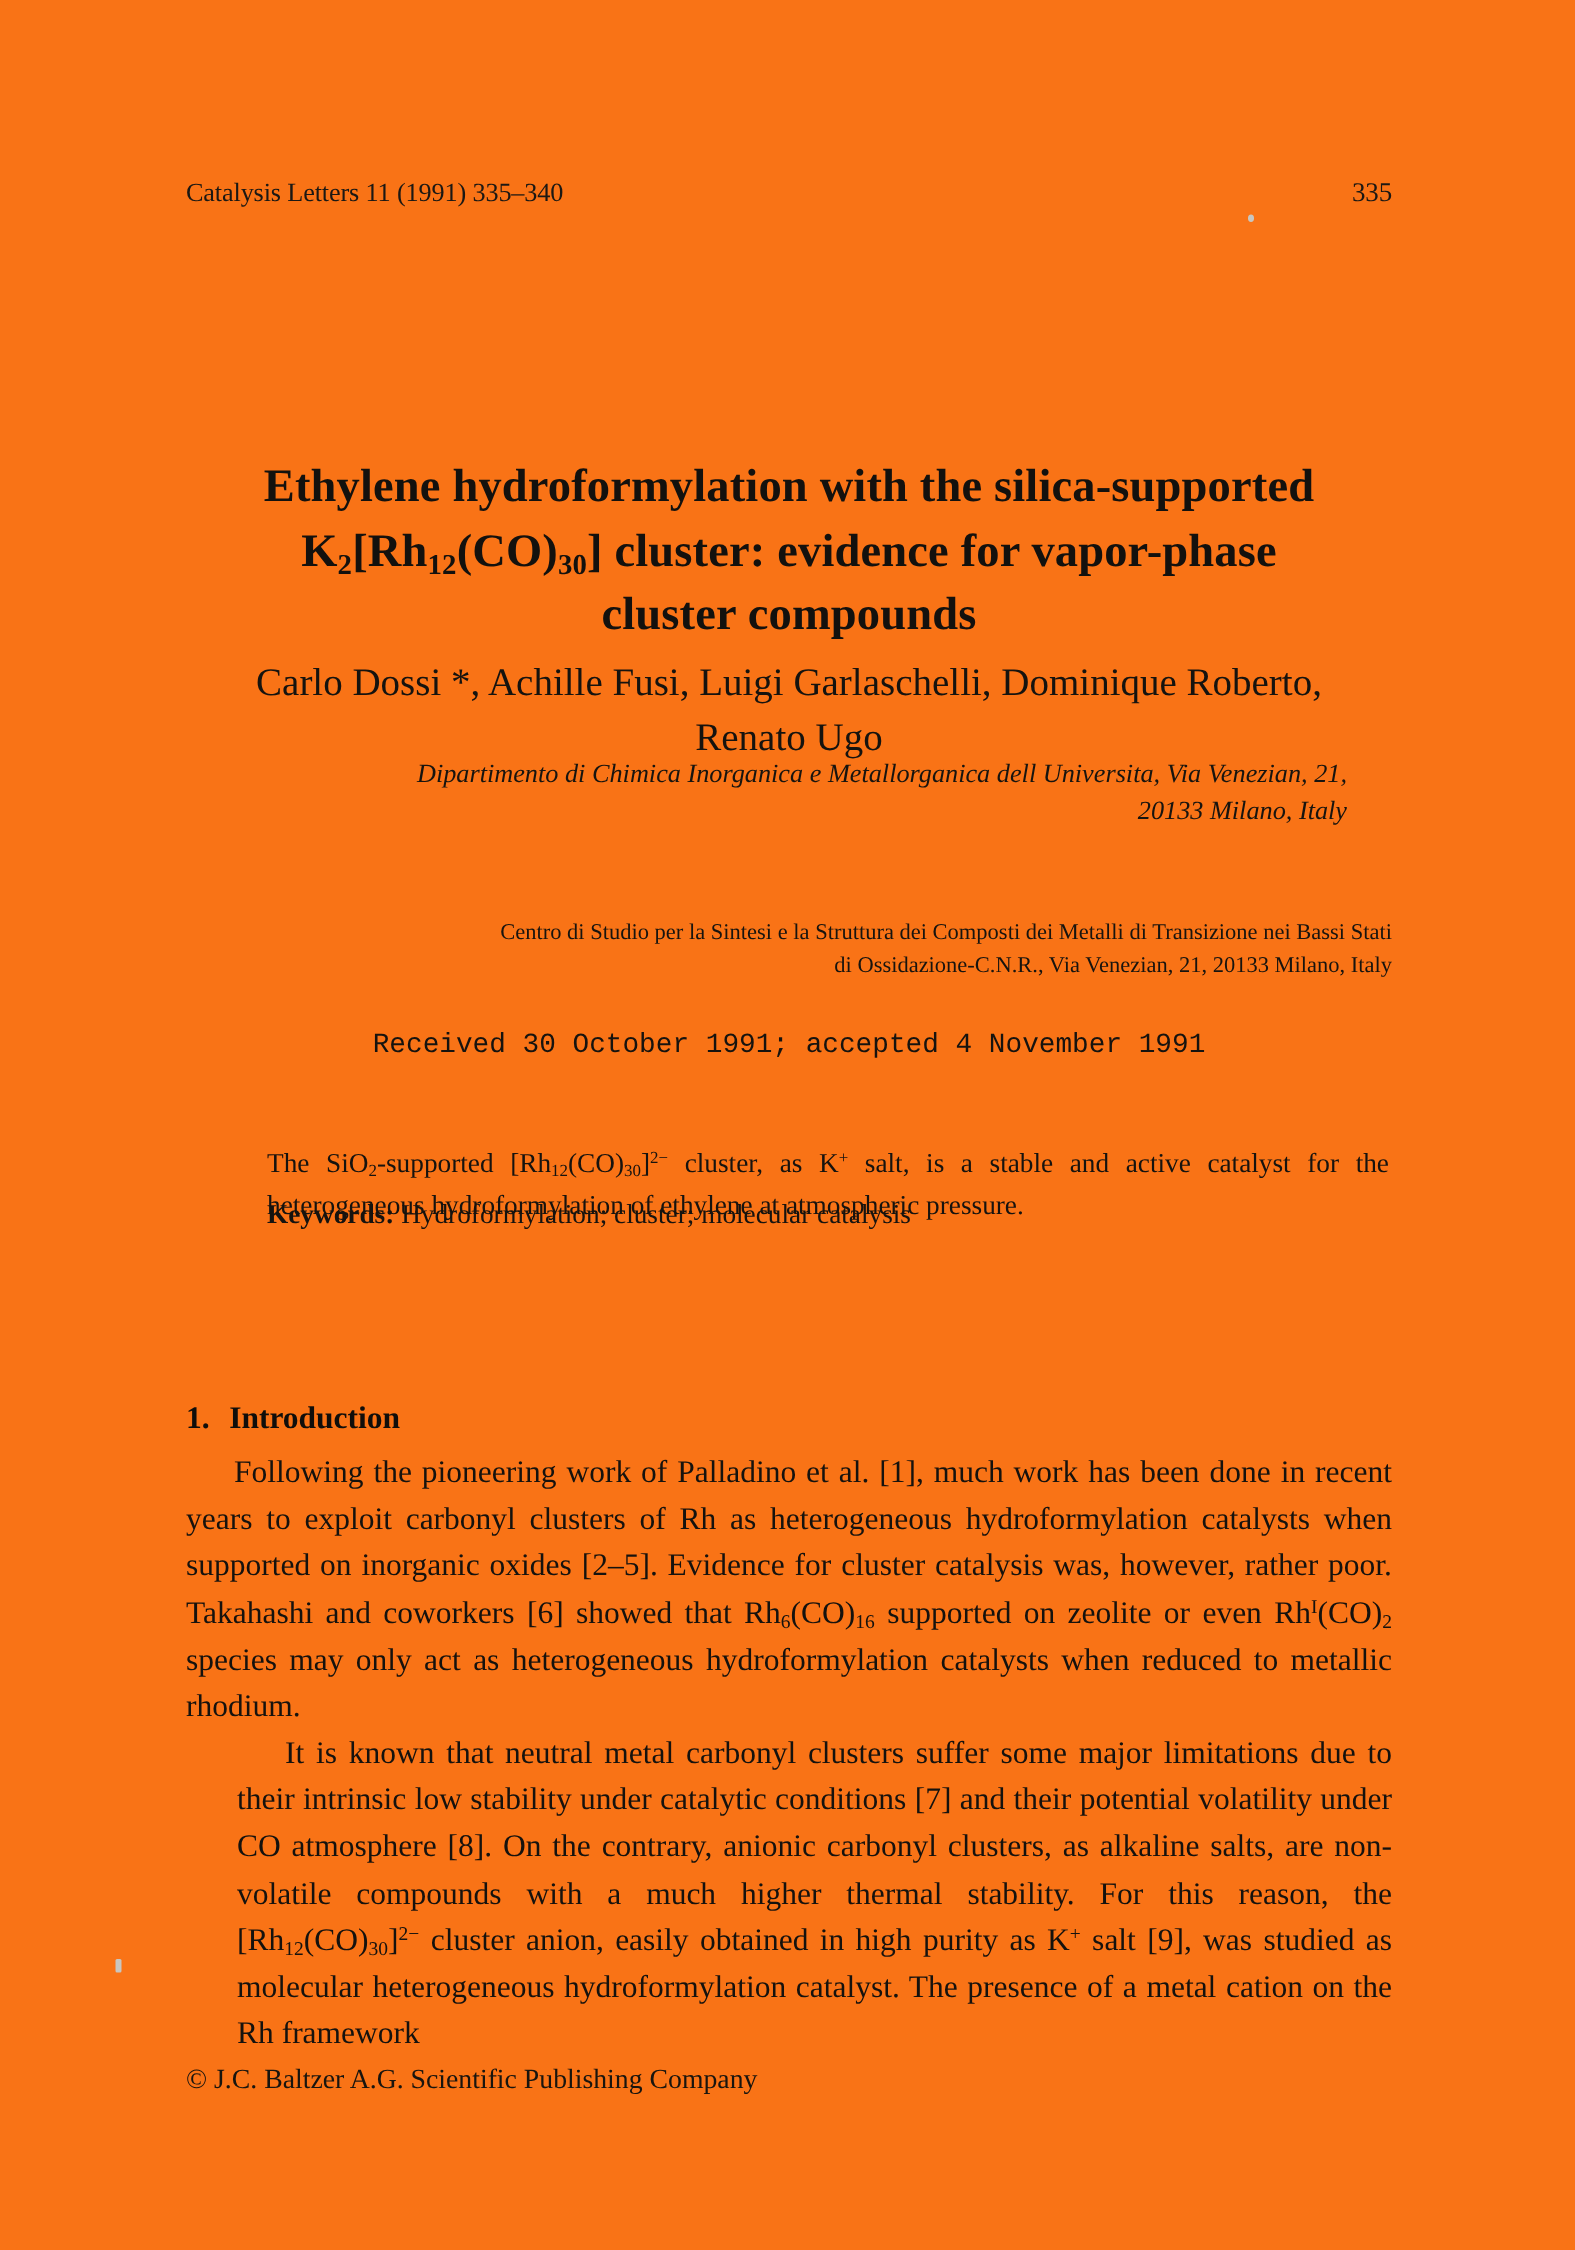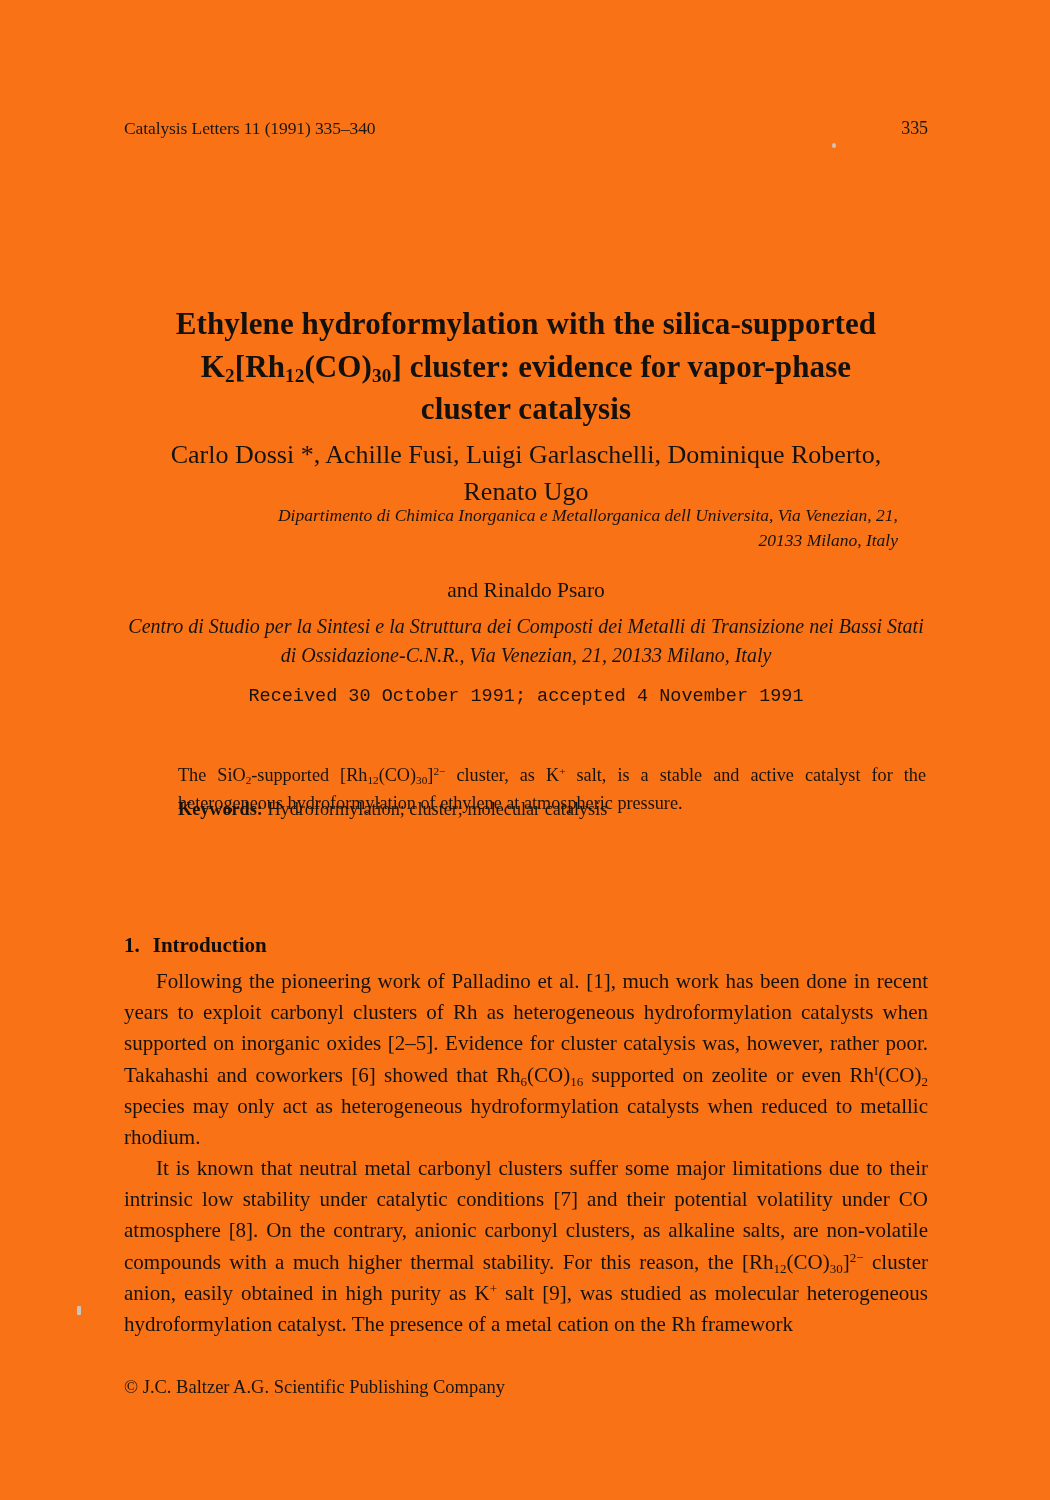--- a/index.html
+++ b/index.html
@@ -92,23 +92,22 @@
     text-align: center;
     font-size: 21.5px;
     color: #15130f;
   }
 
   .affiliation-2 {
     position: absolute;
     left: 124px;
     top: 612px;
     width: 804px;
-    text-align: center;
-    font-style: italic;
-    font-size: 20px;
+    text-align: right;
+    font-size: 15px;
     line-height: 1.45;
     color: #17140f;
   }
   .affiliation-2 .afline { display: block; }
 
   .received {
     position: absolute;
     left: 124px;
     top: 686px;
     width: 804px;
@@ -160,21 +159,21 @@
     width: 804px;
     font-size: 21px;
     line-height: 1.485;
     text-align: justify;
     color: #15120e;
   }
   .body-text p {
     margin: 0;
     text-indent: 32px;
   }
-  .body-text p + p { margin-top: 0px; }
+  .body-text p + p { margin-top: 0px; margin-left: 34px; }
 
   
   .footer {
     position: absolute;
     left: 124px;
     top: 1377px;
     width: 804px;
     font-size: 18.5px;
     color: #18150f;
   }
@@ -195,34 +194,33 @@
 <div class="page">
 
   <div class="running-head">
     <span class="journal-ref">Catalysis Letters 11 (1991) 335–340</span>
     <span class="page-number">335</span>
   </div>
 
   <h1 class="title-block">
     <span class="tline">Ethylene hydroformylation with the silica-supported</span>
     <span class="tline"><span>K</span><sub>2</sub><span>[Rh</span><sub>12</sub><span>(CO)</span><sub>30</sub><span>] cluster: evidence for vapor-phase</span></span>
-    <span class="tline">cluster catalysis</span>
+    <span class="tline">cluster compounds</span>
   </h1>
 
   <div class="authors">
     <span class="aline">Carlo Dossi *, Achille Fusi, Luigi Garlaschelli, Dominique Roberto,</span>
     <span class="aline">Renato Ugo</span>
   </div>
 
   <div class="affiliation">
     <span class="afline">Dipartimento di Chimica Inorganica e Metallorganica dell Universita, Via Venezian, 21,</span>
     <span class="afline">20133 Milano, Italy</span>
   </div>
 
-  <div class="authors-2">and Rinaldo Psaro</div>
 
   <div class="affiliation-2">
     <span class="afline">Centro di Studio per la Sintesi e la Struttura dei Composti dei Metalli di Transizione nei Bassi Stati</span>
     <span class="afline">di Ossidazione-C.N.R., Via Venezian, 21, 20133 Milano, Italy</span>
   </div>
 
   <div class="received">Received 30 October 1991; accepted 4 November 1991</div>
 
   <div class="abstract"><span>The SiO</span><sub>2</sub><span>-supported [Rh</span><sub>12</sub><span>(CO)</span><sub>30</sub><span>]</span><sup>2−</sup><span> cluster, as K</span><sup>+</sup><span> salt, is a stable and active catalyst for the heterogeneous hydroformylation of ethylene at atmospheric pressure.</span></div>
 

